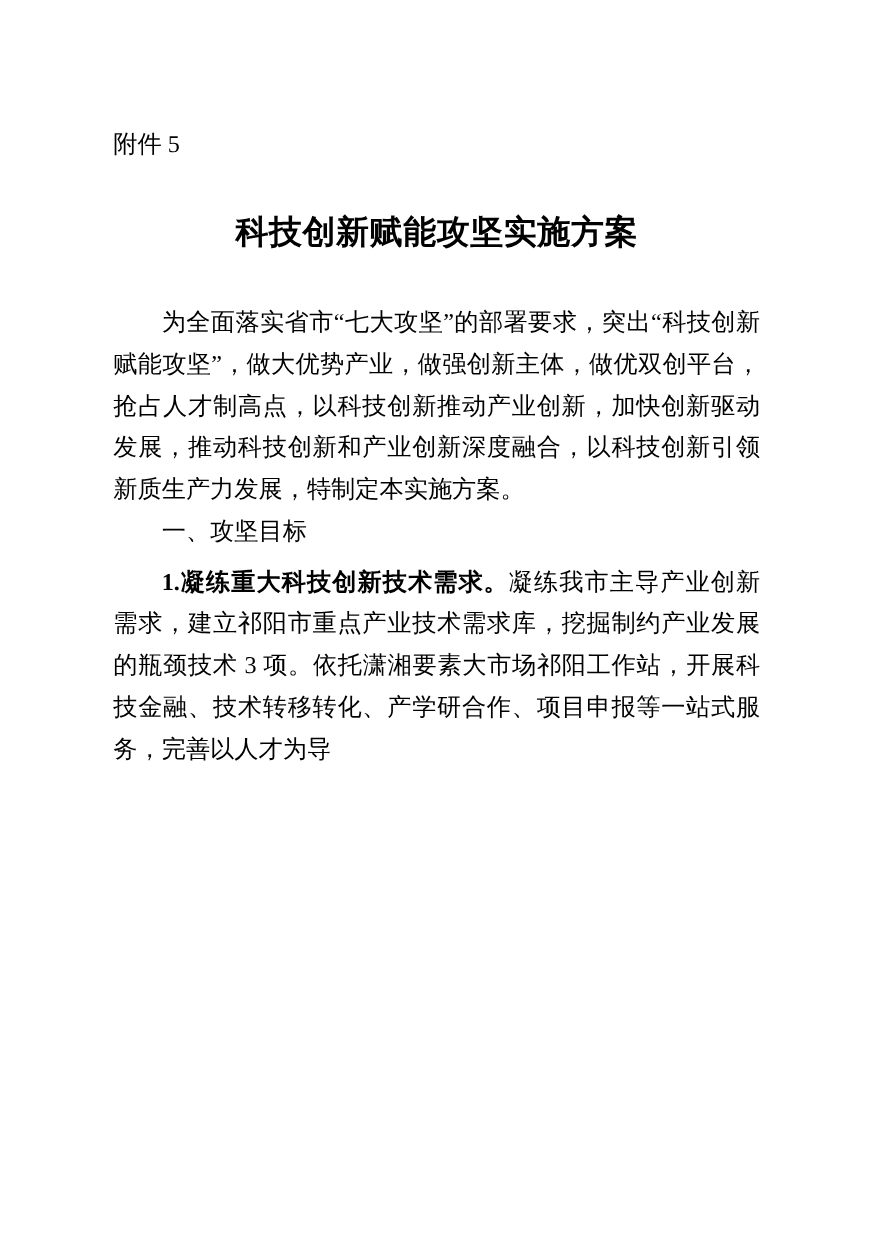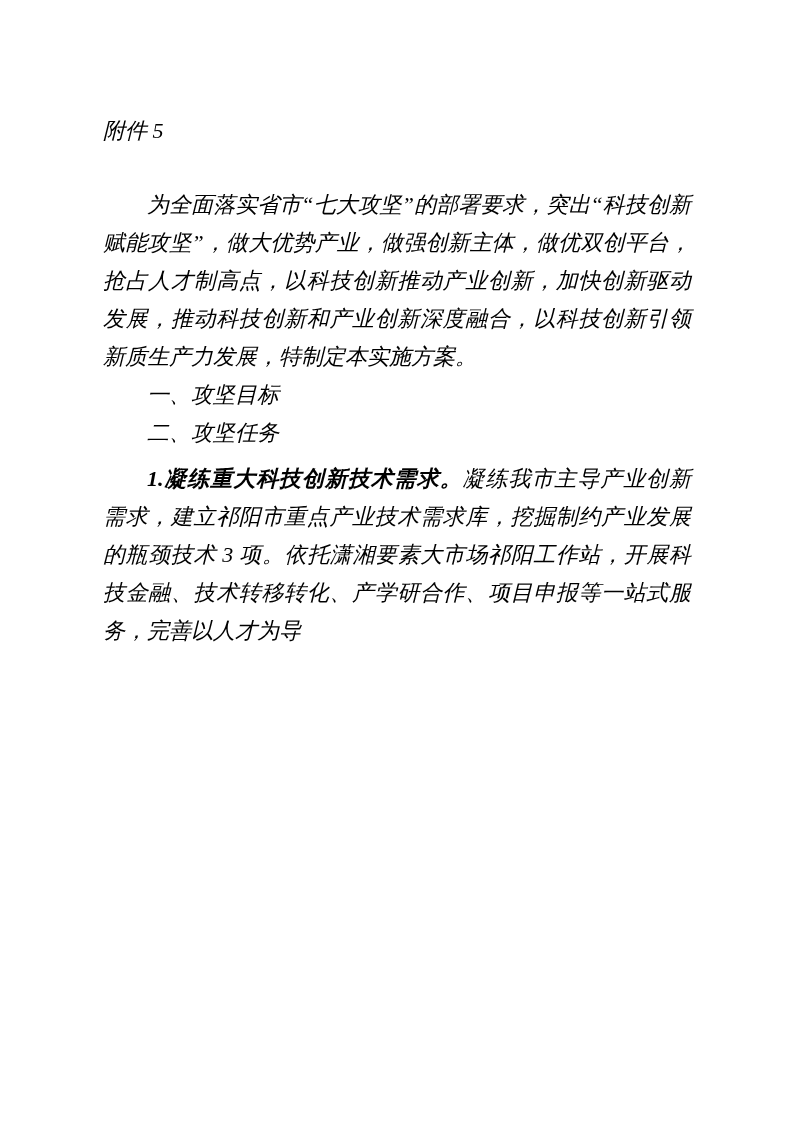--- a/index.html
+++ b/index.html
@@ -8,21 +8,20 @@
     background: #ffffff;
   }
   .page {
     position: relative;
     width: 793px;
     height: 810px;
     background: #ffffff;
     overflow: hidden;
     color: #000000;
     font-family: "Liberation Serif", "DejaVu Serif", serif;
-    font-style: italic;
   }
   .content {
     position: absolute;
     left: 103px;
     top: 0;
     width: 588px;
   }
   .attachment-label {
     margin-top: 118px;
     font-size: 22px;
@@ -83,27 +82,27 @@
   }
 </style>
 </head>
 <body>
 
 <div class="page">
   <div class="content">
 
     <div class="attachment-label">附件 5</div>
 
+    <h1 class="doc-title">科技创新赋能攻坚实施方案</h1>
 
     <p class="body-para first-para">为全面落实省市“七大攻坚”的部署要求，突出“科技创新赋能攻坚”，做大优势产业，做强创新主体，做优双创平台，抢占人才制高点，以科技创新推动产业创新，加快创新驱动发展，推动科技创新和产业创新深度融合，以科技创新引领新质生产力发展，特制定本实施方案。</p>
 
     <h2 class="section-heading">一、攻坚目标</h2>
 
 
-    <h2 class="section-heading">二、攻坚任务</h2>
 
 
     <p class="body-para task-para"><span class="bold-lead">1.凝练重大科技创新技术需求。</span><span>凝练我市主导产业创新需求，建立祁阳市重点产业技术需求库，挖掘制约产业发展的瓶颈技术 3 项。依托潇湘要素大市场祁阳工作站，开展科技金融、技术转移转化、产学研合作、项目申报等一站式服务，完善以人才为导</span></p>
 
   </div>
 
   <div class="page-number">– 30 –</div>
 </div>
 
 </body></html>

